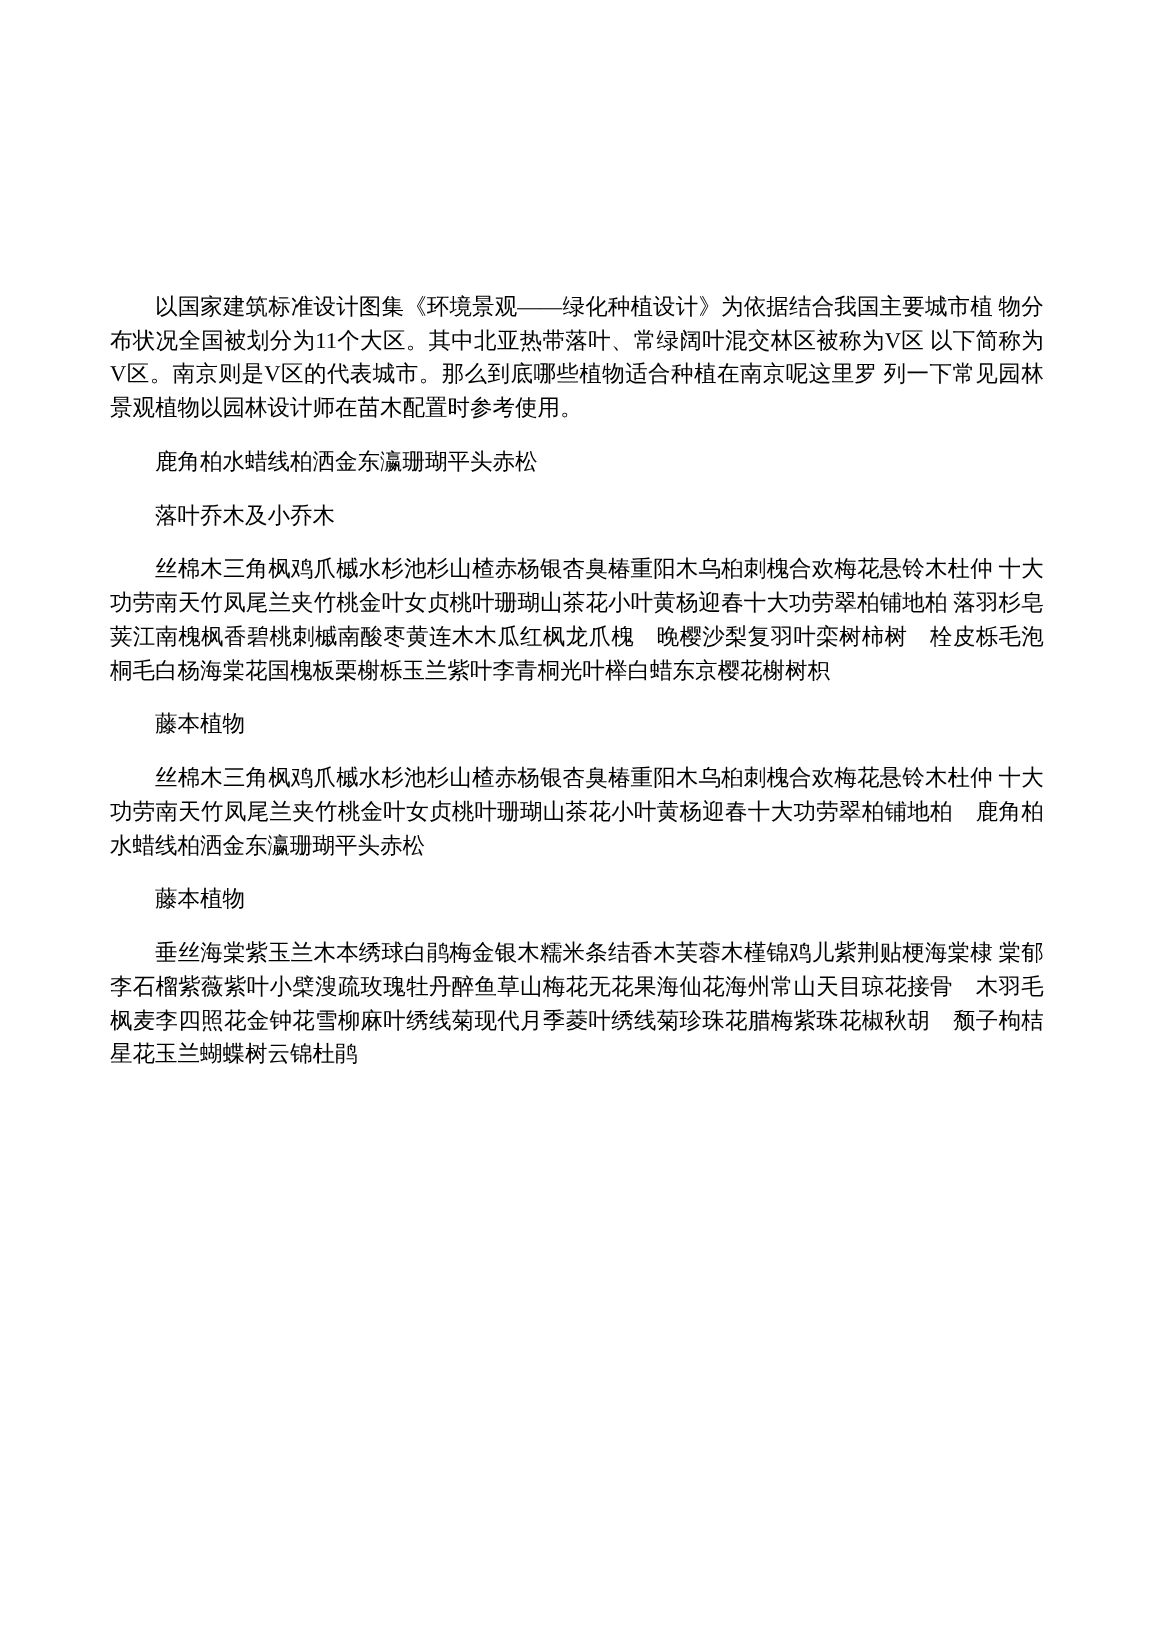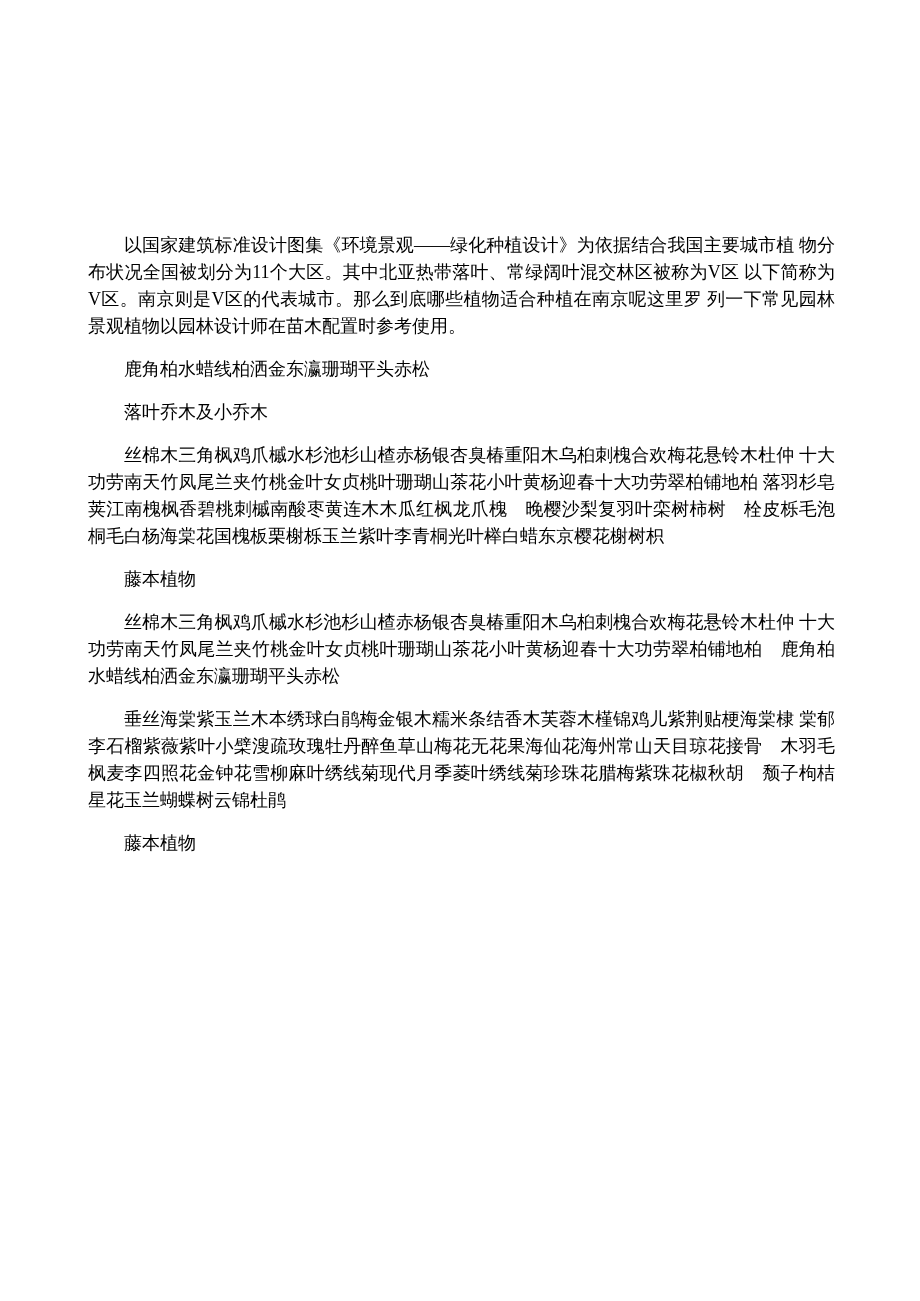--- a/index.html
+++ b/index.html
@@ -48,18 +48,18 @@
 
   <p class="para heading">落叶乔木及小乔木</p>
 
   <p class="para">丝棉木三角枫鸡爪槭水杉池杉山楂赤杨银杏臭椿重阳木乌桕刺槐合欢梅花悬铃木杜仲 十大功劳南天竹凤尾兰夹竹桃金叶女贞桃叶珊瑚山茶花小叶黄杨迎春十大功劳翠柏铺地柏 落羽杉皂荚江南槐枫香碧桃刺槭南酸枣黄连木木瓜红枫龙爪槐　晚樱沙梨复羽叶栾树柿树　栓皮栎毛泡桐毛白杨海棠花国槐板栗榭栎玉兰紫叶李青桐光叶榉白蜡东京樱花榭树枳</p>
 
   <p class="para heading">藤本植物</p>
 
   <p class="para">丝棉木三角枫鸡爪槭水杉池杉山楂赤杨银杏臭椿重阳木乌桕刺槐合欢梅花悬铃木杜仲 十大功劳南天竹凤尾兰夹竹桃金叶女贞桃叶珊瑚山茶花小叶黄杨迎春十大功劳翠柏铺地柏　鹿角柏水蜡线柏洒金东瀛珊瑚平头赤松</p>
 
 
+  <p class="para heading">藤本植物</p>
+
   <p class="para">垂丝海棠紫玉兰木本绣球白鹃梅金银木糯米条结香木芙蓉木槿锦鸡儿紫荆贴梗海棠棣 棠郁李石榴紫薇紫叶小檗溲疏玫瑰牡丹醉鱼草山梅花无花果海仙花海州常山天目琼花接骨　木羽毛枫麦李四照花金钟花雪柳麻叶绣线菊现代月季菱叶绣线菊珍珠花腊梅紫珠花椒秋胡　颓子枸桔星花玉兰蝴蝶树云锦杜鹃</p>
-
-  <p class="para heading">藤本植物</p>
 
 
 </div>
 
 </body></html>

